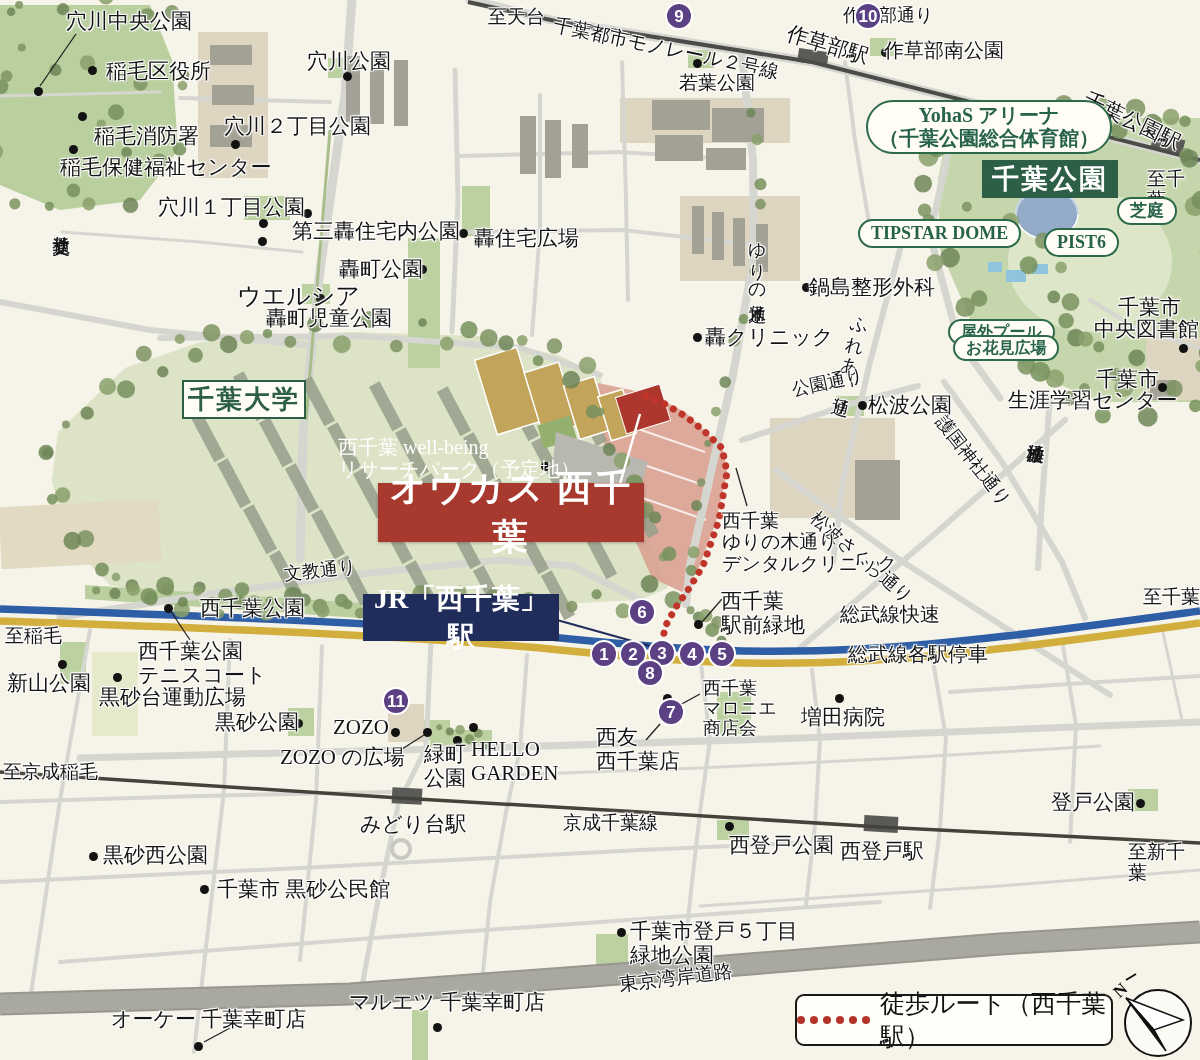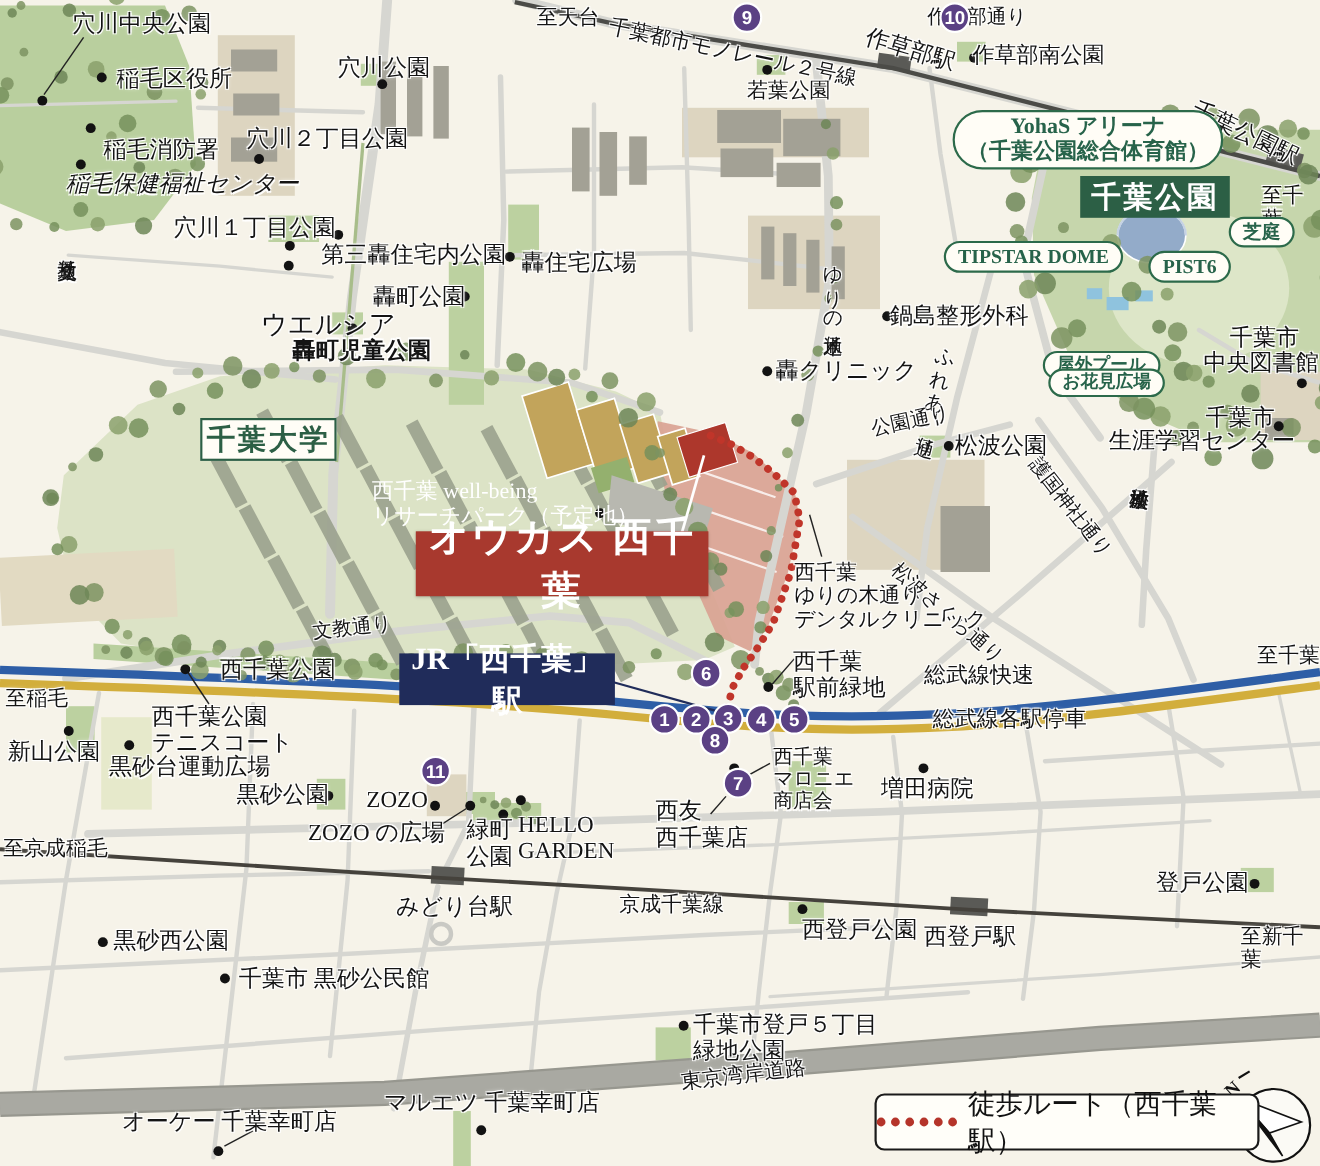--- a/index.html
+++ b/index.html
@@ -19,21 +19,21 @@
          display:flex;align-items:center;justify-content:center;line-height:1;}
   .pill{position:absolute;background:#fffdf6;border:2px solid #2c6a4a;border-radius:999px;
         color:#27634a;font-weight:bold;padding:2px 11px;text-align:center;line-height:1.15;
         white-space:pre-line;}
   .boxlabel{position:absolute;font-weight:bold;text-align:center;letter-spacing:2px;
             display:flex;align-items:center;justify-content:center;}
   #box-chiba-park{background:#2c5f45;color:#fff;}
   #box-chiba-univ{background:#fffdf6;color:#2c5f45;border:2px solid #2c5f45;box-sizing:border-box;}
   #box-oukas{background:#a8392e;color:#fff;box-shadow:0 1px 3px rgba(0,0,0,.25);}
   #box-jr{background:#202c5a;color:#fff;}
-  #legend{position:absolute;left:795px;top:994px;width:350px;height:52px;background:#fffef9;
+  #legend{position:absolute;left:795px;top:994px;width:318px;height:52px;background:#fffef9;
           border:2px solid #1a1a1a;border-radius:9px;box-sizing:border-box;
           display:flex;align-items:center;justify-content:center;gap:10px;}
   #legend .dots{display:flex;gap:5px;}
   #legend .dots i{width:8px;height:8px;border-radius:50%;background:#b5342a;display:block;}
   #legend .ltext{font-size:25px;color:#111;font-weight:500;}
 </style>
 </head>
 <body>
 
 <div id="stage">
@@ -481,27 +481,27 @@
       <div class="poi" style="left: 88.5px; top: 851.5px;"></div>
       <div class="poi" style="left: 199.5px; top: 884.5px;"></div>
       <div class="poi" style="left: 616.5px; top: 927.5px;"></div>
       <div class="poi" style="left: 193.5px; top: 1041.5px;"></div>
       <div class="poi" style="left: 432.5px; top: 1022.5px;"></div>
       <div class="mlabel" style="left: 66px; top: 10px; font-size: 21px;">穴川中央公園</div>
       <div class="mlabel" style="left: 106px; top: 60px; font-size: 21px;">稲毛区役所</div>
       <div class="mlabel" style="left: 94px; top: 106px; font-size: 21px; margin-top: 19px;">稲毛消防署</div>
       <div class="mlabel" style="left: 307px; top: 50px; font-size: 21px;">穴川公園</div>
       <div class="mlabel" style="left: 224px; top: 115px; font-size: 21px; text-align: right;">穴川２丁目公園</div>
-      <div class="mlabel" style="left: 60px; top: 156px; font-size: 21px; font-style: italic;">稲毛保健福祉センター</div>
+      <div class="mlabel" style="left: 60px; top: 156px; font-size: 21px;">稲毛保健福祉センター</div>
       <div class="mlabel" style="left: 158px; top: 196px; font-size: 21px;">穴川１丁目公園</div>
       <div class="mlabel" style="left: 292px; top: 220px; font-size: 21px;">第三轟住宅内公園</div>
       <div class="mlabel" style="left: 237px; top: 247px; font-size: 24px; margin-top: 36px;">ウエルシア</div>
       <div class="mlabel" style="left: 474px; top: 227px; font-size: 21px;">轟住宅広場</div>
       <div class="mlabel" style="left: 339px; top: 258px; font-size: 21px;">轟町公園</div>
-      <div class="mlabel" style="left: 266px; top: 307px; font-size: 21px; font-weight: bold;">轟町児童公園</div>
+      <div class="mlabel" style="left: 266px; top: 307px; font-size: 21px;">轟町児童公園</div>
       <div class="mlabel" style="left: 488px; top: 6px; font-size: 19px;">至天台</div>
       <div class="mlabel" style="left: 556px; top: 14px; font-size: 19px; transform: rotate(12deg); transform-origin: 0px 0px;">千葉都市モノレール２号線</div>
       <div class="mlabel" style="left: 679px; top: 72px; font-size: 19px;">若葉公園</div>
       <div class="mlabel" style="left: 791px; top: 22px; font-size: 21px; transform: rotate(17deg); transform-origin: 0px 0px;">作草部駅</div>
       <div class="mlabel" style="left: 843px; top: 5px; font-size: 18px;">作草部通り</div>
       <div class="mlabel" style="left: 884px; top: 39px; font-size: 20px;">作草部南公園</div>
       <div class="mlabel" style="left: 1090px; top: 88px; font-size: 21px; transform: rotate(26deg); transform-origin: 0px 0px;">千葉公園駅</div>
       <div class="mlabel" style="left: 1147px; top: 168px; font-size: 19px;">至千葉</div>
       <div class="mlabel" style="left: 809px; top: 276px; font-size: 21px;">鍋島整形外科</div>
       <div class="mlabel" style="left: 705px; top: 326px; font-size: 21px;">轟クリニック</div>

